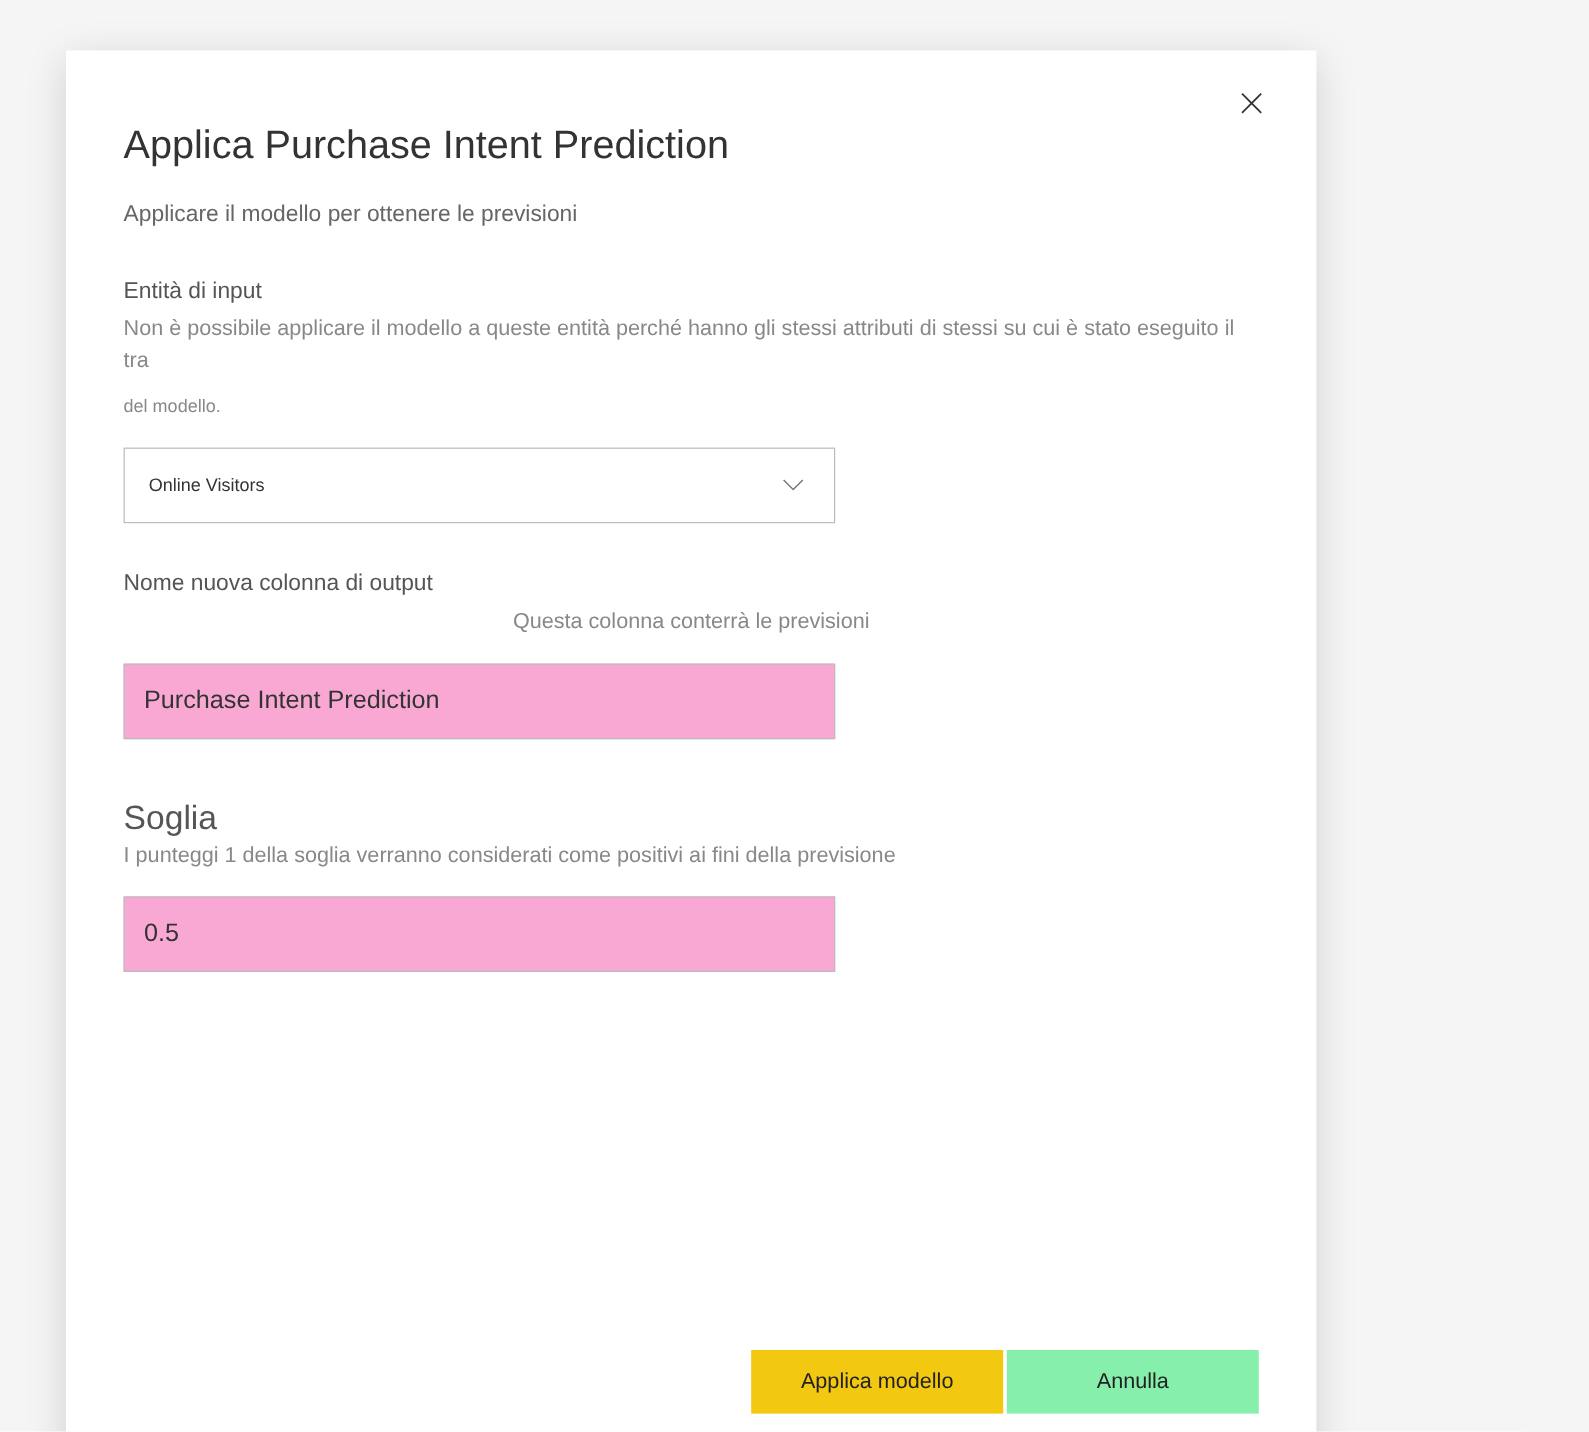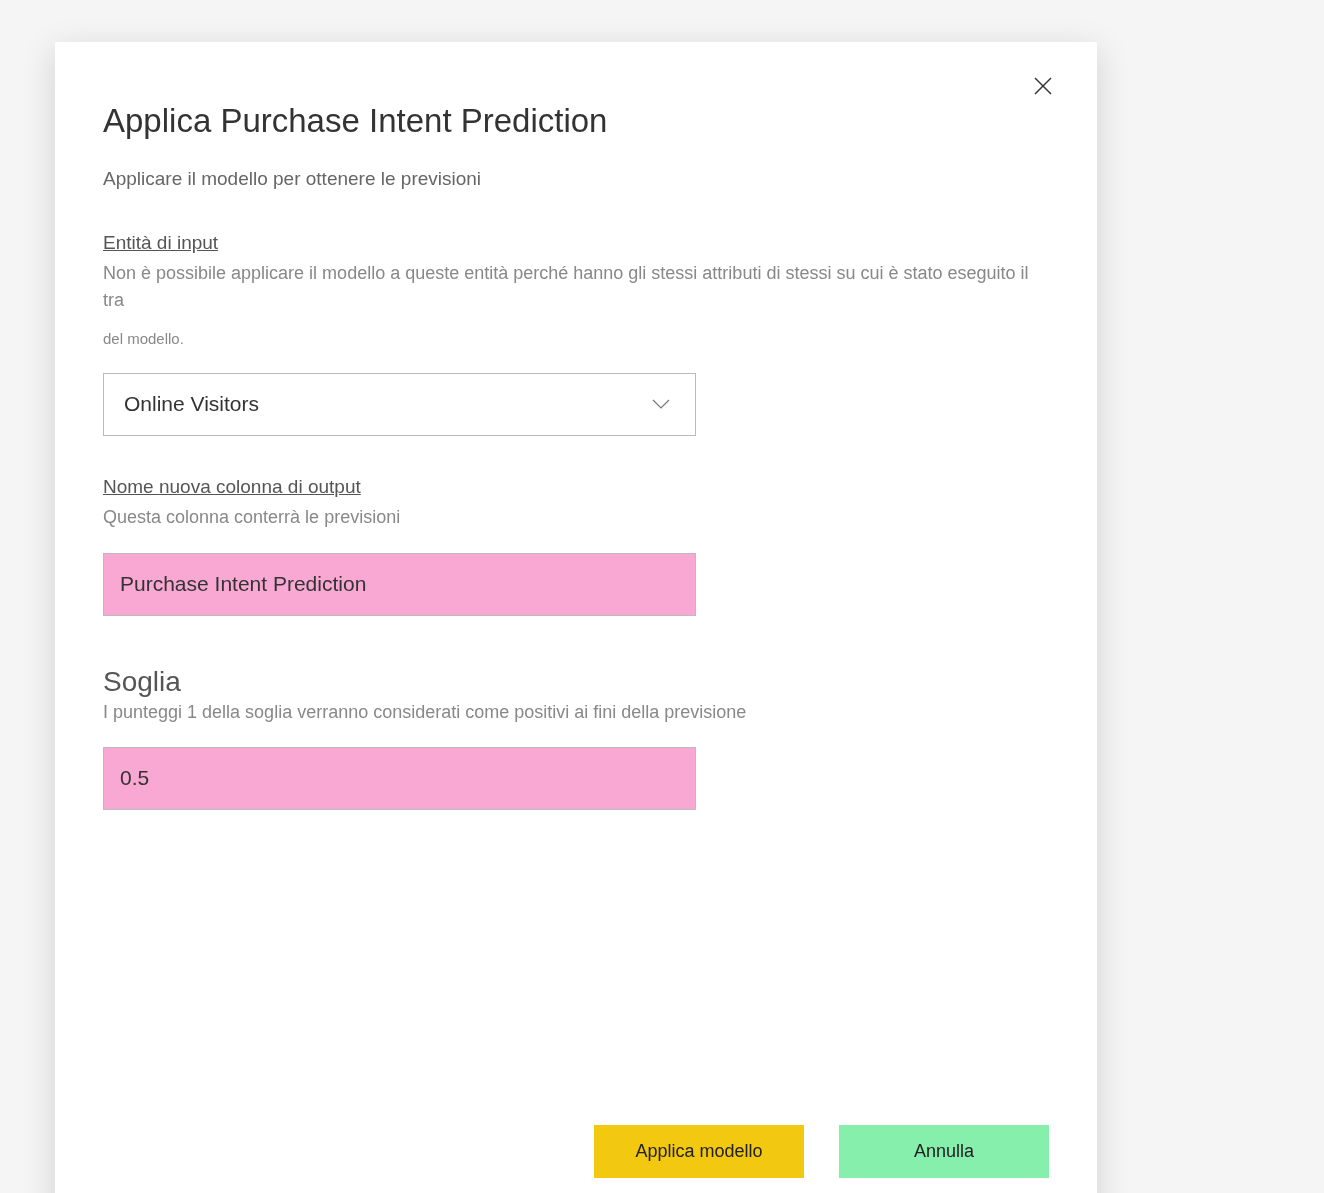--- a/index.html
+++ b/index.html
@@ -51,21 +51,20 @@
       color: #666666;
       margin-bottom: 42px;
     }
     .field-group {
       margin-bottom: 40px;
     }
     .field-label {
       font-size: 19px;
       color: #555555;
       margin-bottom: 6px;
-      text-decoration: underline;
     }
     .field-description {
       font-size: 18px;
       color: #888888;
       margin-bottom: 14px;
       line-height: 1.5;
     }
     .field-description-small {
       font-size: 15px;
       color: #888888;
@@ -77,21 +76,21 @@
       height: 63px;
       border: 1px solid #bbbbbb;
       display: flex;
       align-items: center;
       justify-content: space-between;
       padding: 0 24px 0 20px;
       cursor: pointer;
       background: #ffffff;
     }
     .dropdown-value {
-      font-size: 21px;
+      font-size: 15px;
       color: #333333;
     }
     .chevron-down {
       width: 20px;
       height: 12px;
     }
     .text-input {
       width: 593px;
       height: 63px;
       border: 1px solid #bbbbbb;
@@ -111,21 +110,21 @@
     .threshold-description {
       font-size: 18px;
       color: #888888;
       margin-bottom: 24px;
     }
     .button-row {
       position: absolute;
       bottom: 48px;
       right: 48px;
       display: flex;
-      gap: 35px;
+      gap: 3px;
     }
     .btn {
       height: 53px;
       padding: 0 36px;
       font-size: 18px;
       border: none;
       cursor: pointer;
       font-family: inherit;
       min-width: 210px;
     }
@@ -162,21 +161,21 @@
     <div class="dropdown">
       <span class="dropdown-value">Online Visitors</span>
       <svg class="chevron-down" viewBox="0 0 20 12" fill="none" stroke="#777777" stroke-width="1.2">
         <polyline points="2,2 10,10 18,2"></polyline>
       </svg>
     </div>
   </div>
 
   <div class="field-group">
     <div class="field-label">Nome nuova colonna di output</div>
-    <div class="field-description" style="margin-bottom:22px;">Questa colonna conterrà le previsioni</div>
+    <div class="field-description" style="margin-bottom:22px;text-align:center;">Questa colonna conterrà le previsioni</div>
     <input type="text" class="text-input" value="Purchase Intent Prediction" style="">
   </div>
 
   <div>
     <h2 class="section-heading">Soglia</h2>
     <div class="threshold-description">I punteggi 1 della soglia verranno considerati come positivi ai fini della previsione</div>
     <input type="text" class="text-input" value="0.5" style="">
   </div>
 
   <div class="button-row">

